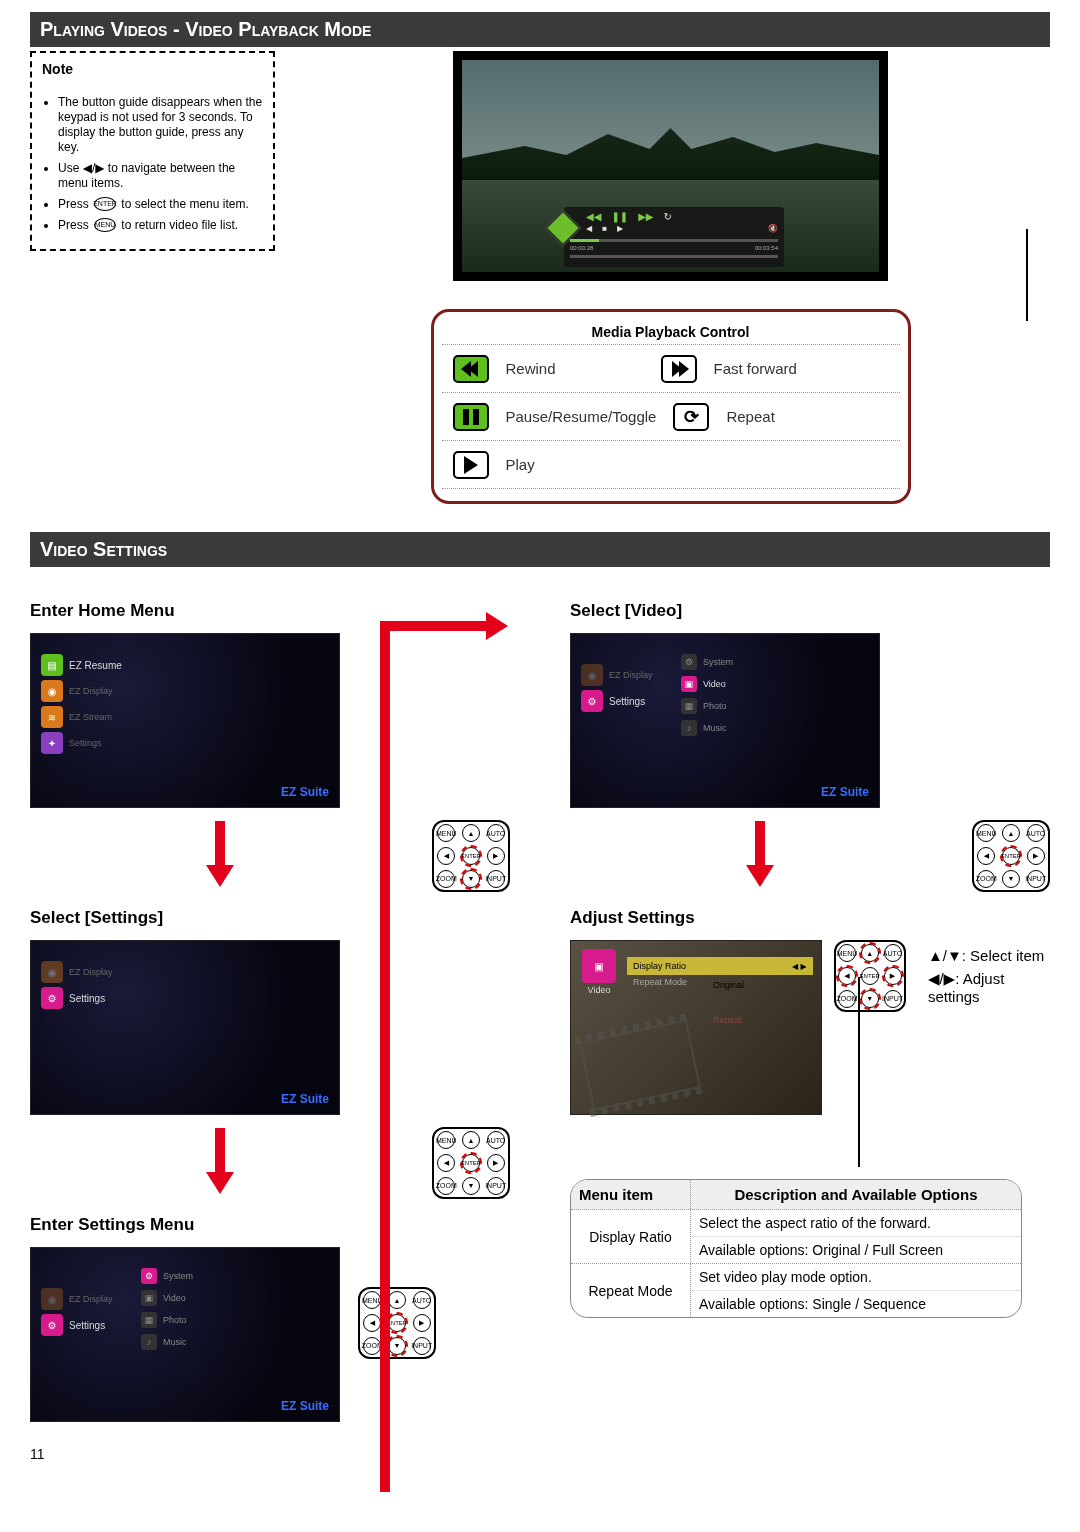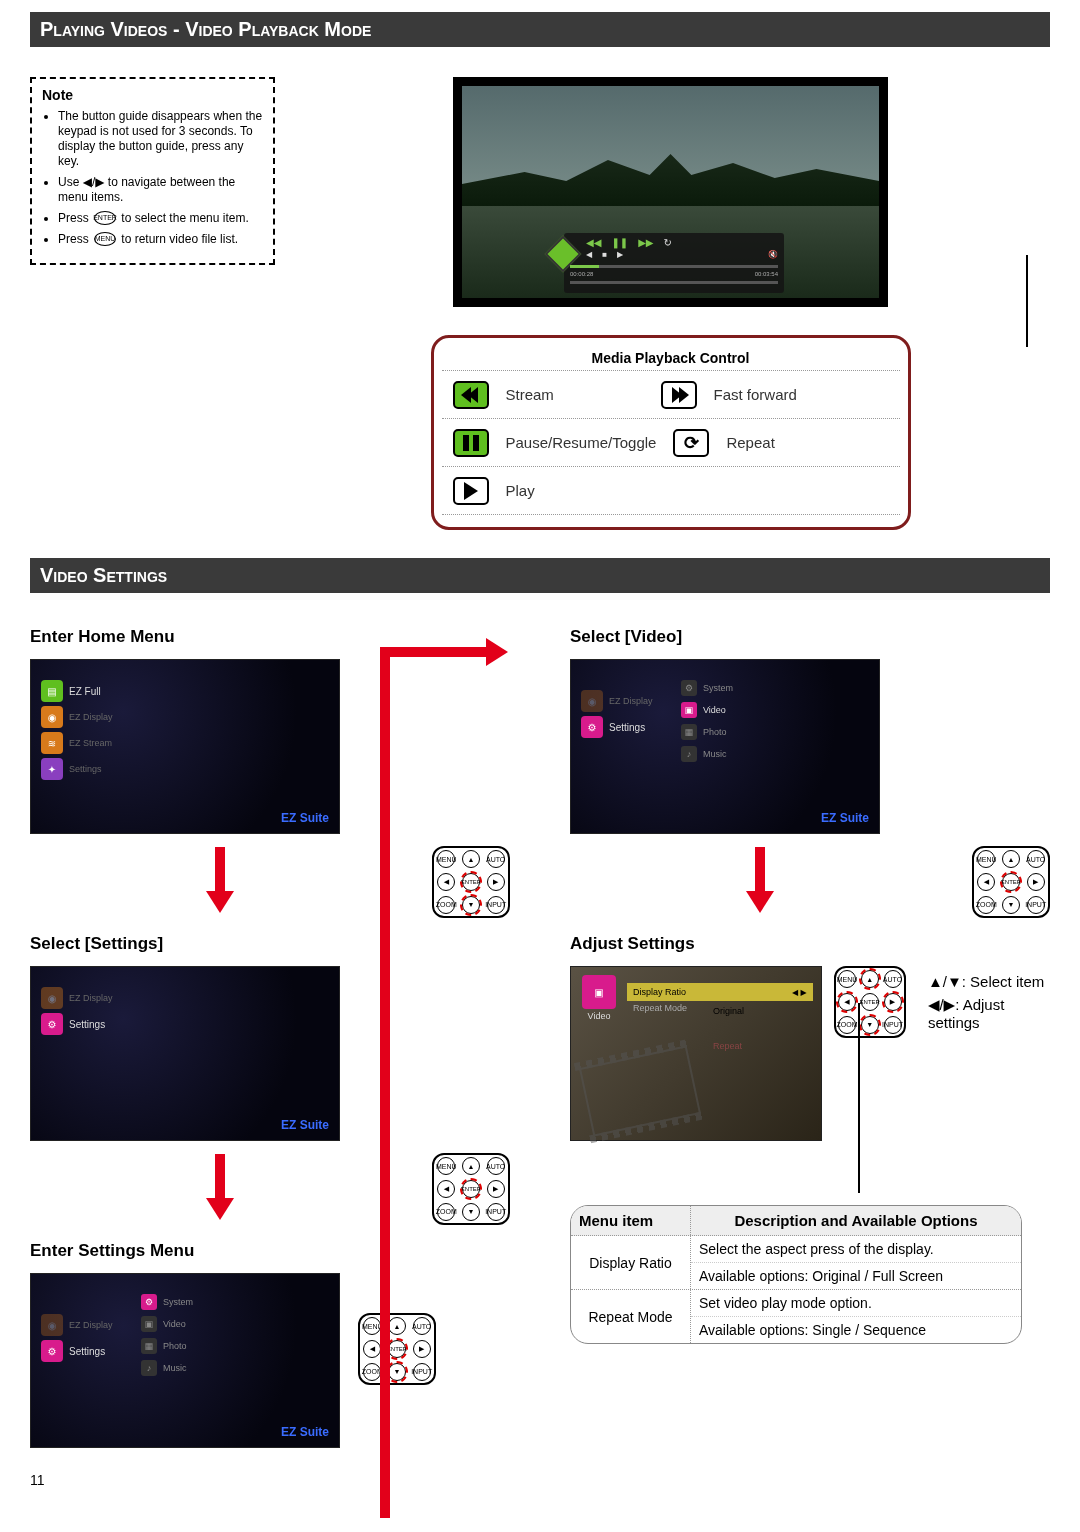--- a/index.html
+++ b/index.html
@@ -1,24 +1,24 @@
 <!DOCTYPE html>
 <html><head>
 <meta charset="utf-8">
 <style>
   * { box-sizing: border-box; margin: 0; padding: 0; }
   body { font-family: Arial, Helvetica, sans-serif; background: #fff; width: 1080px; margin: 0 auto; color: #000; }
   .page { padding: 12px 30px 30px 30px; }
-  .section-bar { background: #3a3a3a; color: #fff; padding: 6px 10px; font-size: 20px; font-weight: bold; font-variant: small-caps; margin-bottom: 30px; }
+  .section-bar { background: #3a3a3a; color: #fff; padding: 6px 10px; font-size: 20px; font-weight: bold; font-variant: small-caps; margin-bottom: 4px; }
   .top-row { display: flex; gap: 16px; align-items: flex-start; }
   .note-box {
     width: 245px; border: 2px dashed #000; padding: 8px 10px 10px 10px;
     font-size: 12px; line-height: 1.25;
   }
-  .note-title { font-weight: bold; font-size: 14px; margin-bottom: 4px; }
+  .note-title { font-weight: bold; font-size: 14px; margin-bottom: 16px; }
   .note-box ul { list-style: disc; padding-left: 16px; }
   .note-box li { margin-bottom: 6px; }
   .enter-badge, .menu-badge {
     display: inline-flex; align-items: center; justify-content: center;
     border: 1px solid #000; border-radius: 50%; width: 22px; height: 14px; font-size: 7px;
     vertical-align: middle; margin: 0 2px; padding: 0 2px;
   }
   .tri { font-family: Arial; }
   .playback-wrap { flex: 1; position: relative; }
   .video-screen {
@@ -236,21 +236,21 @@
 
         <div class="pt-row pt-split">
           <div class="pt-cell-icon">
               <div class="media-btn green">
                 <div class="rewind-glyph">
                   <span></span>
                   <span></span>
                 </div>
               </div>
             </div>
-          <div class="pt-cell-label">Stream</div>
+          <div class="pt-cell-label">Rewind</div>
           <div class="pt-cell-icon2">
               <div class="media-btn">
                 <div class="ff-glyph">
                   <span></span>
                   <span></span>
                 </div>
               </div>
             </div>
           <div class="pt-cell-label">Fast forward</div>
         </div>
@@ -289,21 +289,21 @@
 
   <div style="position:relative;">
     <div class="steps-area">
 
       <div class="left-col">
         <div class="step-title">Enter Home Menu</div>
         <div class="screen-thumb">
           <div class="thumb-menu">
             <div class="thumb-item">
                 <div class="thumb-icon ic-green">▤</div>
-                <span class="thumb-label">EZ Full</span>
+                <span class="thumb-label">EZ Resume</span>
               </div>
             <div class="thumb-item">
                 <div class="thumb-icon ic-orange">◉</div>
                 <span class="thumb-label dim">EZ Display</span>
               </div>
             <div class="thumb-item">
                 <div class="thumb-icon ic-orange">≋</div>
                 <span class="thumb-label dim">EZ Stream</span>
               </div>
             <div class="thumb-item">
@@ -501,21 +501,21 @@
         </div>
 
         <div class="options-table">
           <div class="ot-head">
             <div class="c1">Menu item</div>
             <div class="c2">Description and Available Options</div>
           </div>
           <div class="ot-row">
             <div class="c1">Display Ratio</div>
             <div class="c2">
-              <div>Select the aspect press of the display.</div>
+              <div>Select the aspect ratio of the forward.</div>
               <div>Available options: Original / Full Screen</div>
             </div>
           </div>
           <div class="ot-row">
             <div class="c1">Repeat Mode</div>
             <div class="c2">
               <div>Set video play mode option.</div>
               <div>Available options: Single / Sequence</div>
             </div>
           </div>

